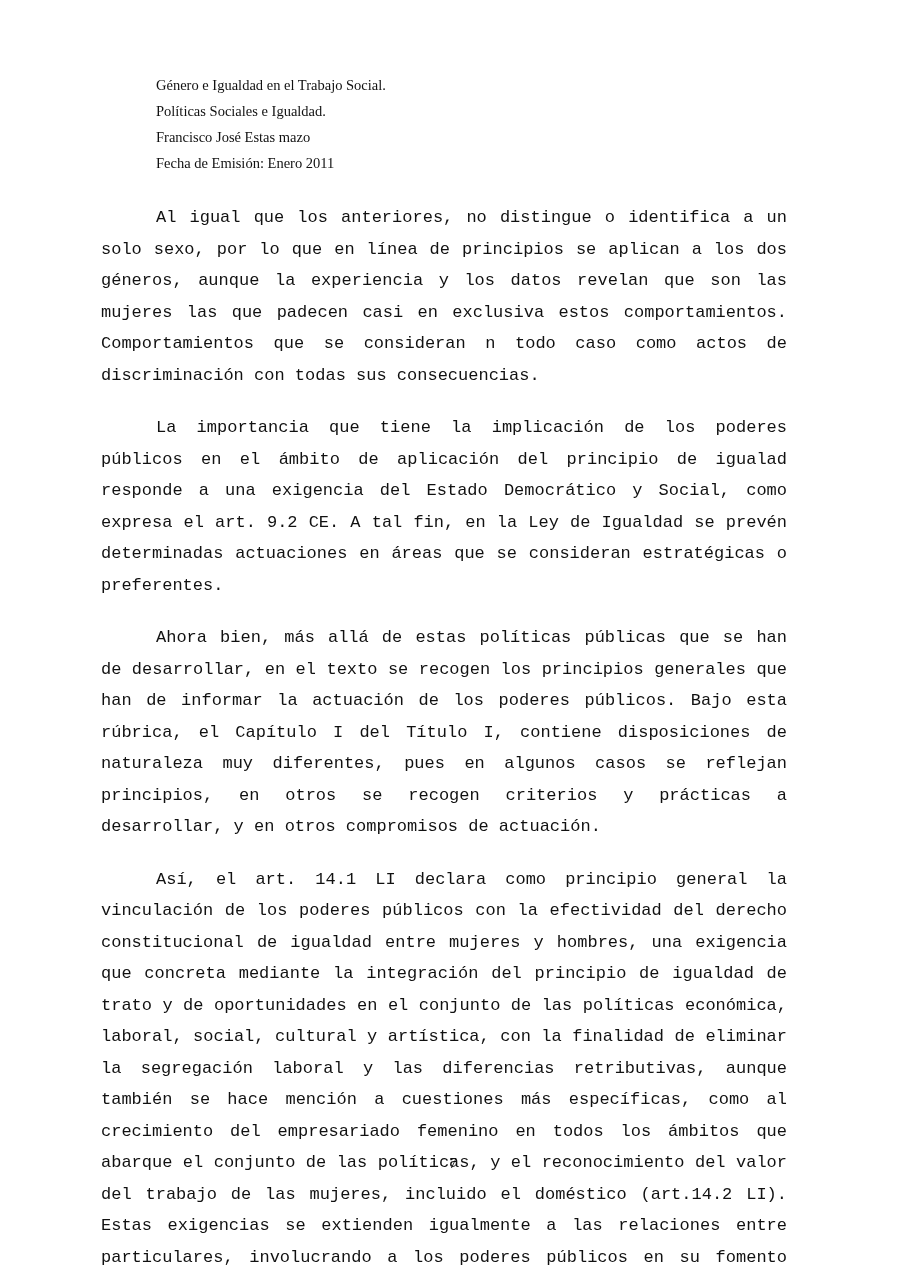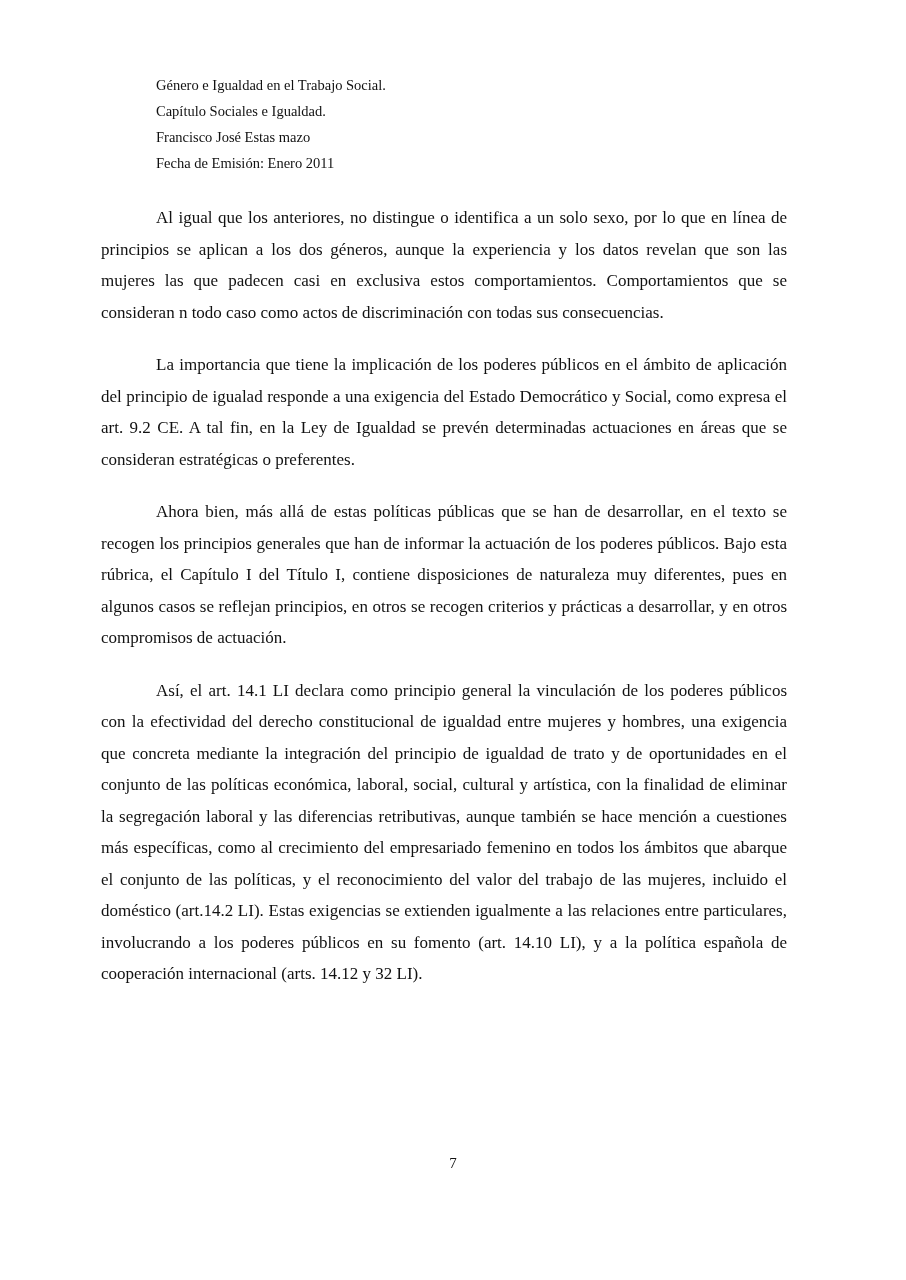--- a/index.html
+++ b/index.html
@@ -31,20 +31,21 @@
   }
   .doc-header .hline {
     white-space: nowrap;
   }
   p.body-par {
     font-size: 17px;
     line-height: 31.5px;
     text-align: justify;
     text-indent: 55px;
     margin: 0 0 21px 0;
+    font-family: Liberation Mono, monospace;
   }
   h2.section-heading {
     font-size: 17px;
     line-height: 31.5px;
     font-weight: bold;
     text-align: justify;
     text-indent: 55px;
     margin: 0 0 21px 0;
   }
   .page-footer {
@@ -57,21 +58,21 @@
   }
 </style>
 </head>
 <body>
 
 <div class="page">
   <div class="content">
 
     <div class="doc-header">
       <div class="hline">Género e Igualdad en el Trabajo Social.</div>
-      <div class="hline">Capítulo Sociales e Igualdad.</div>
+      <div class="hline">Políticas Sociales e Igualdad.</div>
       <div class="hline">Francisco José Estas mazo</div>
       <div class="hline">Fecha de Emisión: Enero 2011</div>
     </div>
 
     <p class="body-par">Al igual que los anteriores, no distingue o identifica a un solo sexo, por lo que en línea de principios se aplican a los dos géneros, aunque la experiencia y los datos revelan que son las mujeres las que padecen casi en exclusiva estos comportamientos. Comportamientos que se consideran n todo caso como actos de discriminación con todas sus consecuencias.</p>
 
 
     <p class="body-par">La importancia que tiene la implicación de los poderes públicos en el ámbito de aplicación del principio de igualad responde a una exigencia del Estado Democrático y Social, como expresa el art. 9.2 CE. A tal fin, en la Ley de Igualdad se prevén determinadas actuaciones en áreas que se consideran estratégicas o preferentes.</p>
 
     <p class="body-par">Ahora bien, más allá de estas políticas públicas que se han de desarrollar, en el texto se recogen los principios generales que han de informar la actuación de los poderes públicos. Bajo esta rúbrica, el Capítulo I del Título I, contiene disposiciones de naturaleza muy diferentes, pues en algunos casos se reflejan principios, en otros se recogen criterios y prácticas a desarrollar, y en otros compromisos de actuación.</p>

